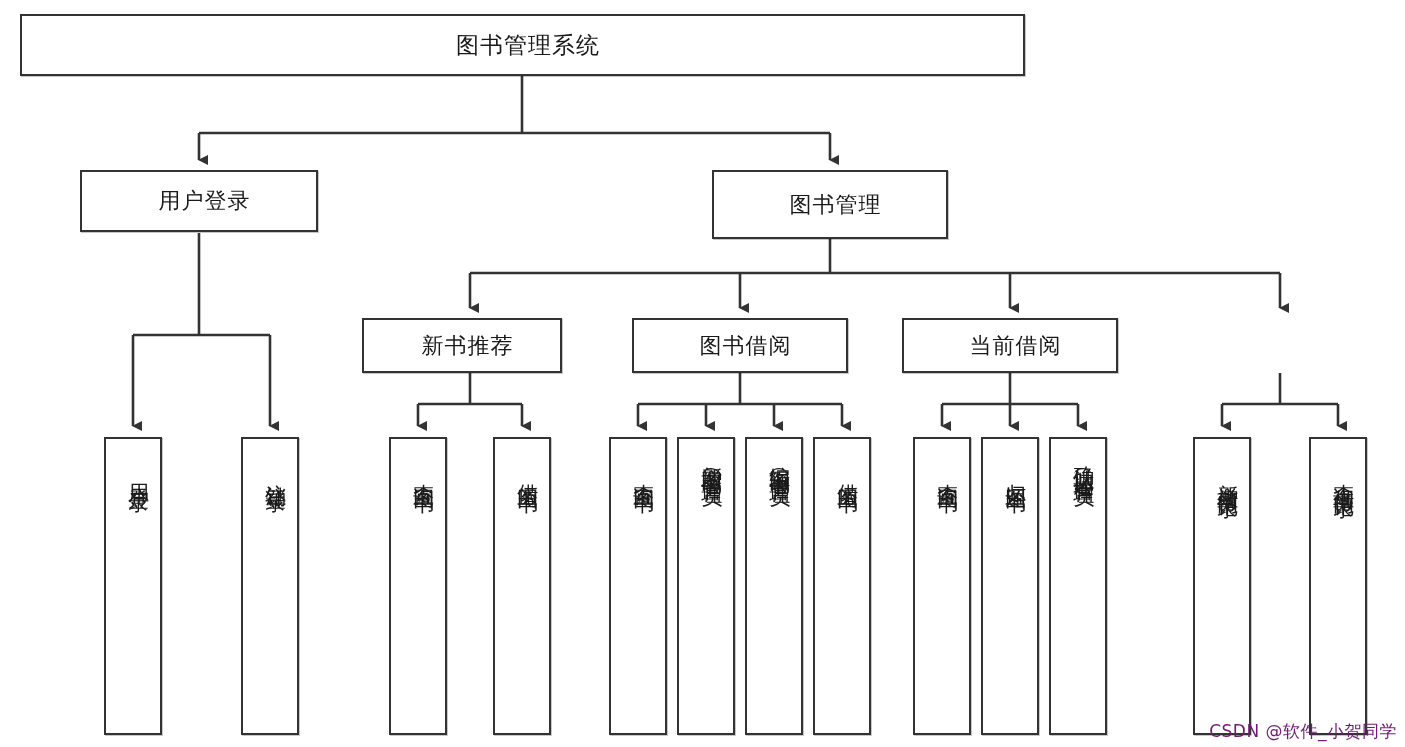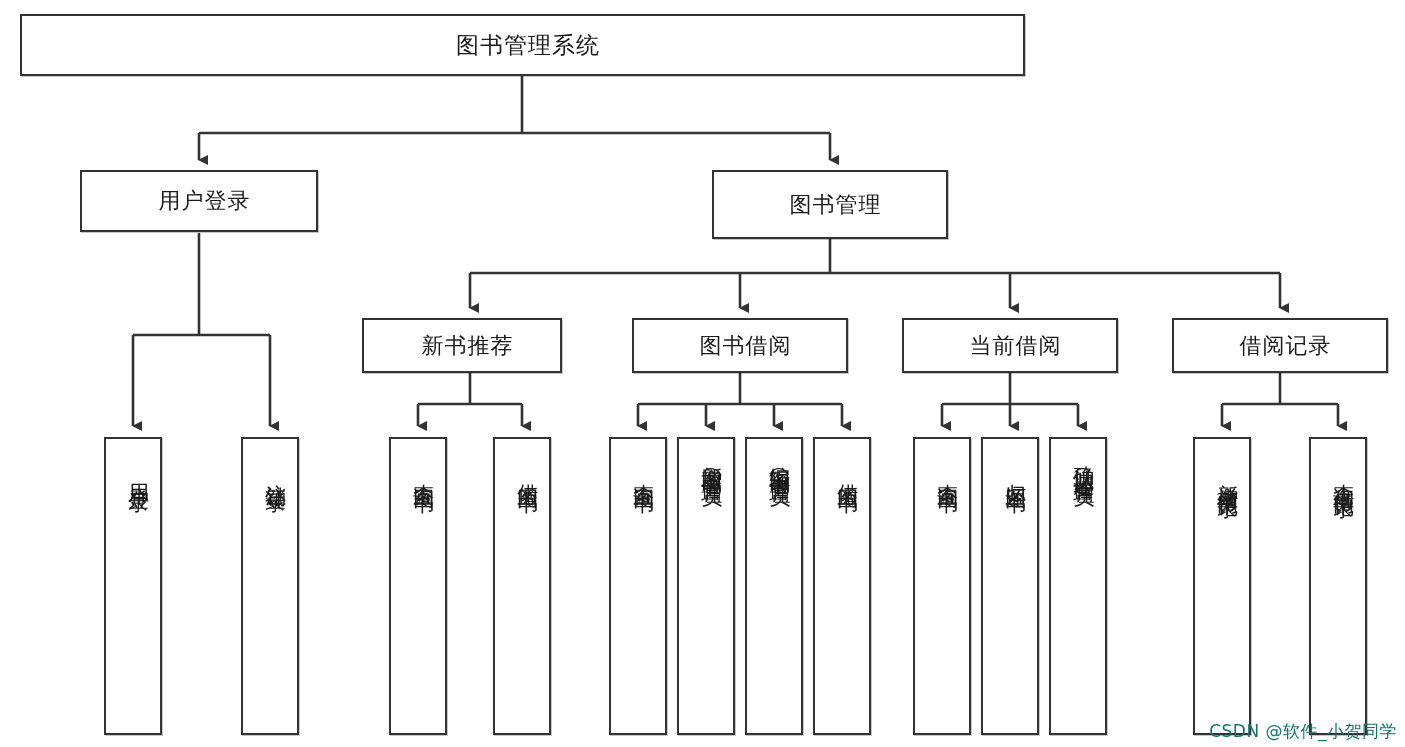--- a/index.html
+++ b/index.html
@@ -33,21 +33,21 @@
     writing-mode:vertical-rl;
     text-orientation:upright;
     line-height:1.08;
     white-space:nowrap;
     letter-spacing:3px;
   }
   .watermark{
     position:absolute;
     right:8px;bottom:4px;
     font-size:17px;
-    color:#0f766e;
+    color:#701a75;
     letter-spacing:0.5px;
     white-space:nowrap;
     pointer-events:none;
   }
 </style>
 </head>
 <body>
 
 <div id="diagram-root">
 
@@ -114,23 +114,20 @@
 
   <div class="node h" style="left:362px;top:318px;width:200px;height:55px;">
     <span>新书推荐</span>
   </div>
   <div class="node h" style="left:632px;top:318px;width:216px;height:55px;">
     <span>图书借阅</span>
   </div>
   <div class="node h" style="left:902px;top:318px;width:216px;height:55px;">
     <span>当前借阅</span>
   </div>
-  <div class="node h" style="left:1172px;top:318px;width:216px;height:55px;">
-    <span>借阅记录</span>
-  </div>
 
   <div class="node v" style="left:104px;top:437px;width:58px;height:298px;">
     <span class="vtext">用户登录</span>
   </div>
   <div class="node v" style="left:241px;top:437px;width:58px;height:298px;">
     <span class="vtext">注销登录</span>
   </div>
 
   <div class="node v" style="left:389px;top:437px;width:58px;height:298px;">
     <span class="vtext">查询图书</span>

